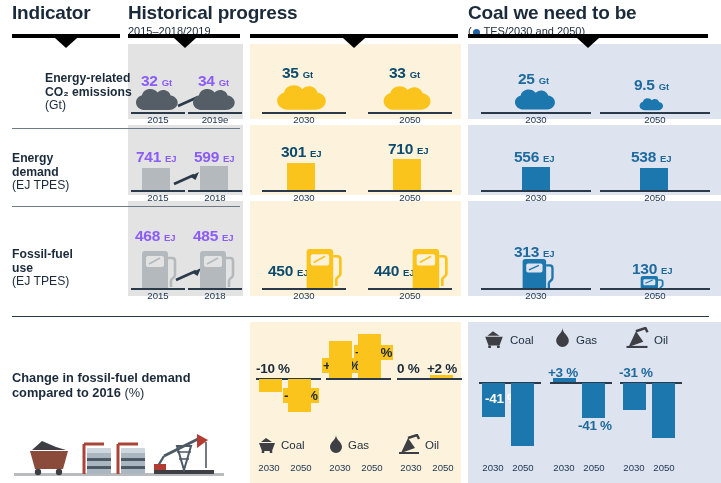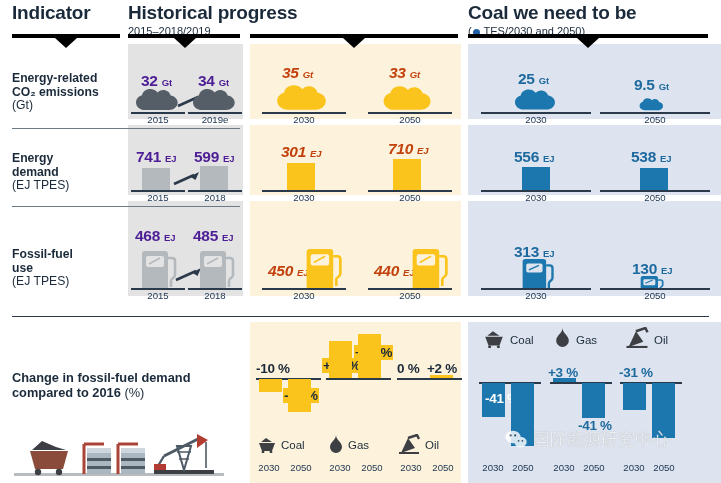--- a/index.html
+++ b/index.html
@@ -32,22 +32,22 @@
   .rowlabel{position:absolute;left:12px;width:112px;font-size:12.2px;font-weight:bold;line-height:13.6px;}
   .rowlabel .unit{font-weight:normal;}
   .divider{position:absolute;left:12px;height:1px;background:#6d7a88;}
 
   
   .cell{position:absolute;}
   .baseline{position:absolute;height:1.6px;background:#2b3a4a;}
   .yearlab{position:absolute;font-size:9.6px;text-align:center;color:#1b3350;}
   .val{position:absolute;font-size:15.5px;font-weight:bold;white-space:nowrap;letter-spacing:-.3px;}
   .val .u{font-size:9.5px;font-weight:bold;letter-spacing:0;}
-  .val.gray{color:#4c1d95;}
-  .val.yel{color:#c2410c;font-style:italic;}
+  .val.gray{color:#8b5cf6;}
+  .val.yel{color:#0c4a6e;}
   .val.blu{color:#1e6a9e;}
 
   
   .bar{position:absolute;}
   .bar.g{background:#b4b9bd;}
   .bar.y{background:#fbc41c;}
   .bar.b{background:#1b77ad;}
 
   
   .harrow{position:absolute;width:30px;height:18px;}
@@ -98,21 +98,21 @@
   <div class="hdr-rule" style="left:250px;width:208px;"></div>
   <div class="hdr-arrow" style="left:343px;"></div>
 
   <div class="hdr" style="left:468px;">
     <div class="t1">Coal we need to be</div>
     <div class="t2"><span>(</span><span class="dot b"></span> <span>TES/2030 and 2050)</span></div>
   </div>
   <div class="hdr-rule" style="left:468px;width:240px;"></div>
   <div class="hdr-arrow" style="left:577px;"></div>
 
-  <div class="rowlabel" style="top:72px;">
+  <div class="rowlabel" style="top:72px;margin-left:33px;">
     <div>Energy-related</div>
     <div>CO₂ emissions</div>
     <div class="unit">(Gt)</div>
   </div>
 
   <div class="val gray" style="left:141px;top:72px;"><span>32</span> <span class="u">Gt</span></div>
   <svg class="cell" style="left:135px;top:88px;" width="48" height="24" viewBox="0 0 48 24">
     <path fill="#555e66" d="M10 22c-5 0-9-3.4-9-7.6 0-3.4 2.5-6.2 6-7.2C7.6 3.6 11 1 15.3 1c3 0 5.7 1.3 7.3 3.4C23.9 3 25.9 2 28.2 2c3.6 0 6.6 2.3 7.4 5.4 4 .5 7.1 3.5 7.1 7.1 0 4.1-3.9 7.5-8.8 7.5z"></path>
   </svg>
   <div class="baseline" style="left:131px;top:112px;width:54px;"></div>
@@ -394,25 +394,14 @@
   <div class="bar b" style="left:623px;top:383px;width:23px;height:27px;"></div>
   <div class="bar b" style="left:652px;top:383px;width:23px;height:55px;"></div>
 
   <div class="yearlab" style="left:476px;top:462px;width:34px;">2030</div>
   <div class="yearlab" style="left:506px;top:462px;width:34px;">2050</div>
   <div class="yearlab" style="left:547px;top:462px;width:34px;">2030</div>
   <div class="yearlab" style="left:577px;top:462px;width:34px;">2050</div>
   <div class="yearlab" style="left:617px;top:462px;width:34px;">2030</div>
   <div class="yearlab" style="left:647px;top:462px;width:34px;">2050</div>
 
-  <div class="wm">
-    <svg width="24" height="20" viewBox="0 0 24 20">
-      <ellipse cx="8" cy="7" rx="7.5" ry="6.3" fill="#fff"></ellipse>
-      <circle cx="5.6" cy="5.4" r="1.1" fill="#3d4a55"></circle>
-      <circle cx="10.2" cy="5.4" r="1.1" fill="#3d4a55"></circle>
-      <ellipse cx="15.5" cy="12" rx="6.2" ry="5.2" fill="#fff"></ellipse>
-      <circle cx="13.6" cy="10.8" r="0.9" fill="#3d4a55"></circle>
-      <circle cx="17.4" cy="10.8" r="0.9" fill="#3d4a55"></circle>
-    </svg>
-    <span class="wm-txt">国际能源研究中心</span>
-  </div>
 
 </div>
 
 </body></html>

